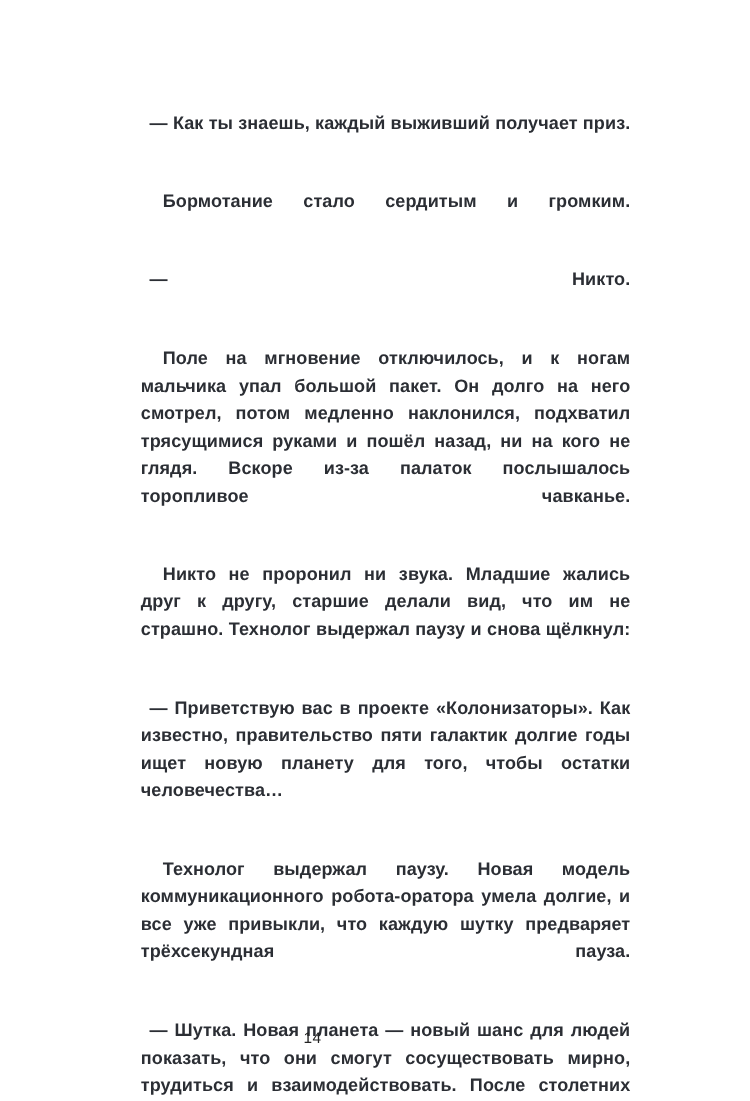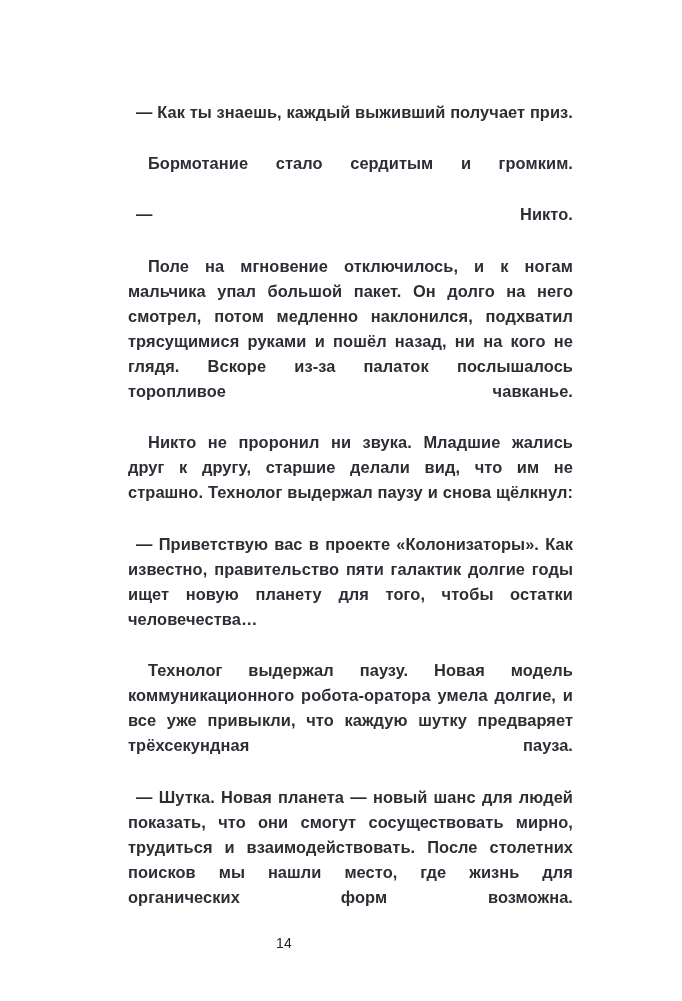--- a/index.html
+++ b/index.html
@@ -30,21 +30,21 @@
     font-size: 16.4px;
     line-height: 25.1px;
     text-align: justify;
     text-justify: inter-word;
     letter-spacing: 0.005em;
     word-spacing: 0.005em;
     hyphens: manual;
     font-weight: bold;
   }
   .para + .para {
-    margin-top: 1px;
+    margin-top: 21px;
   }
   
   .para.narrative {
     text-indent: 20px;
   }
   
   .para.dialogue {
     text-indent: 8px;
   }
   

